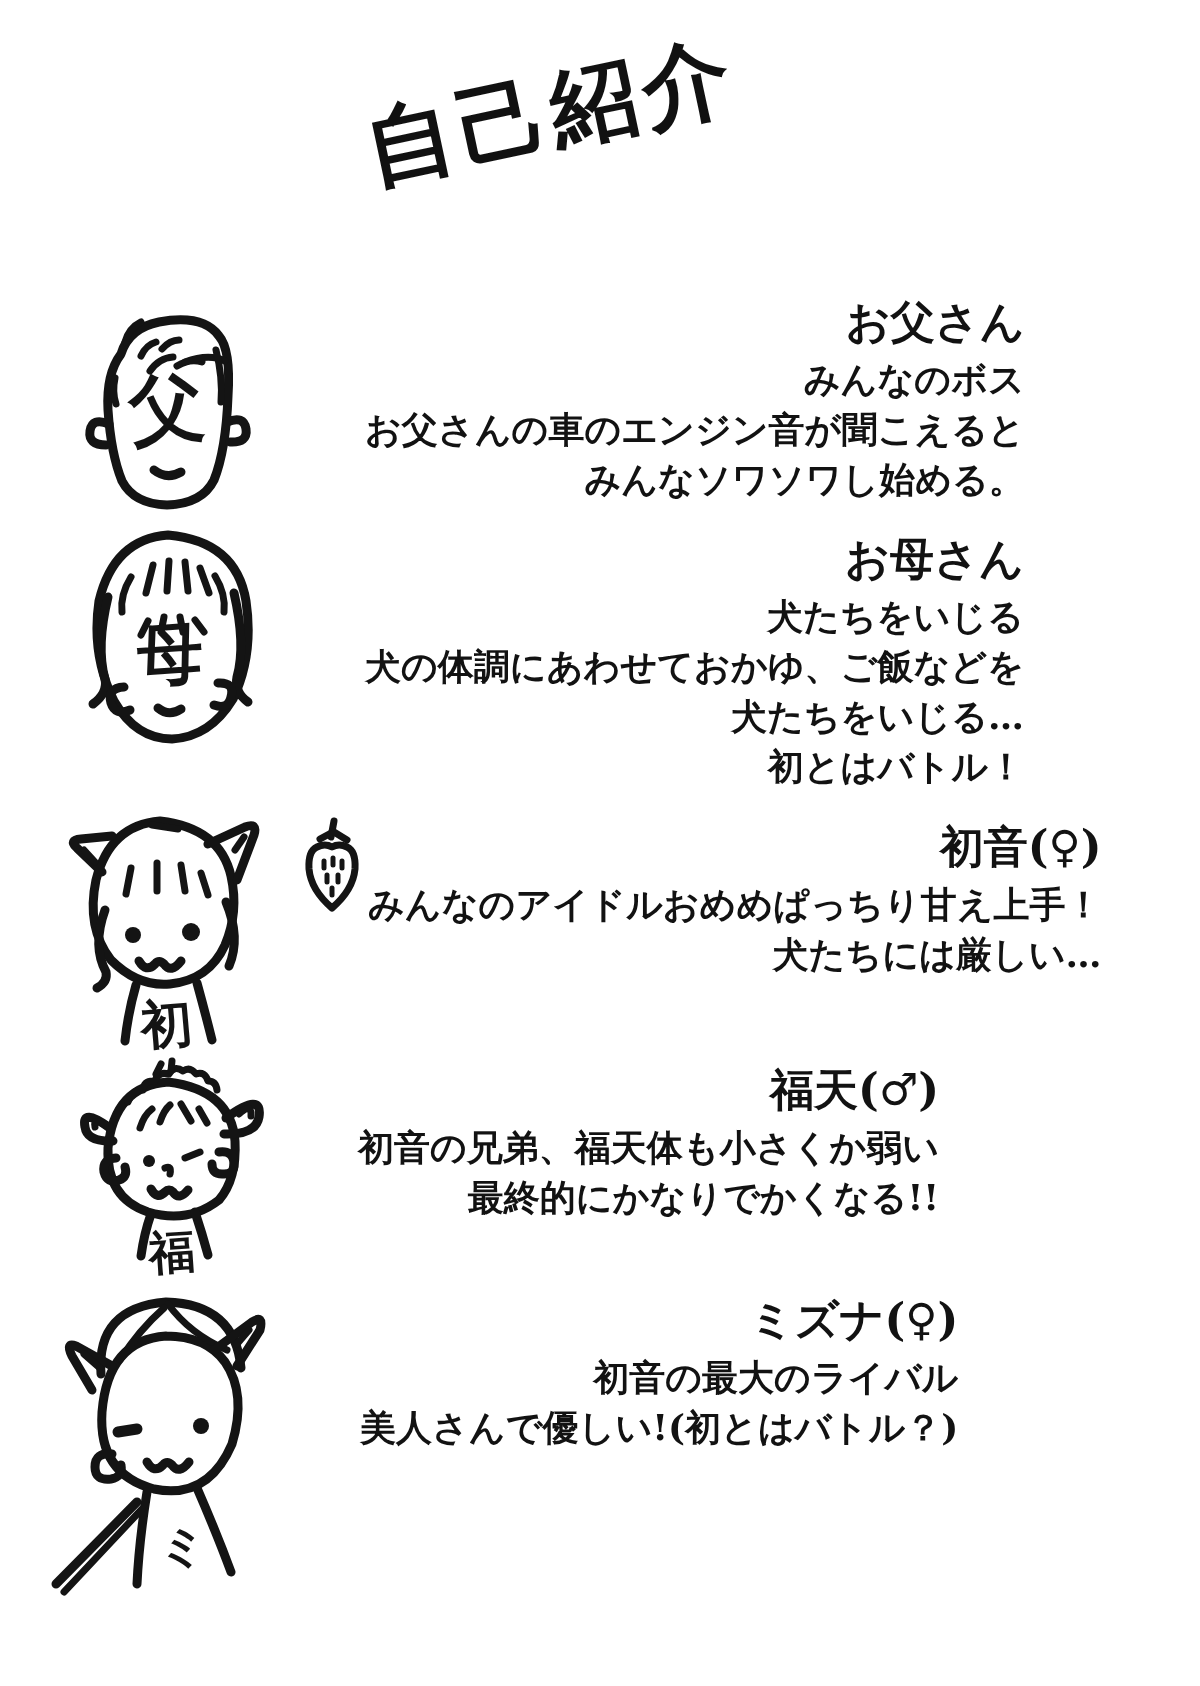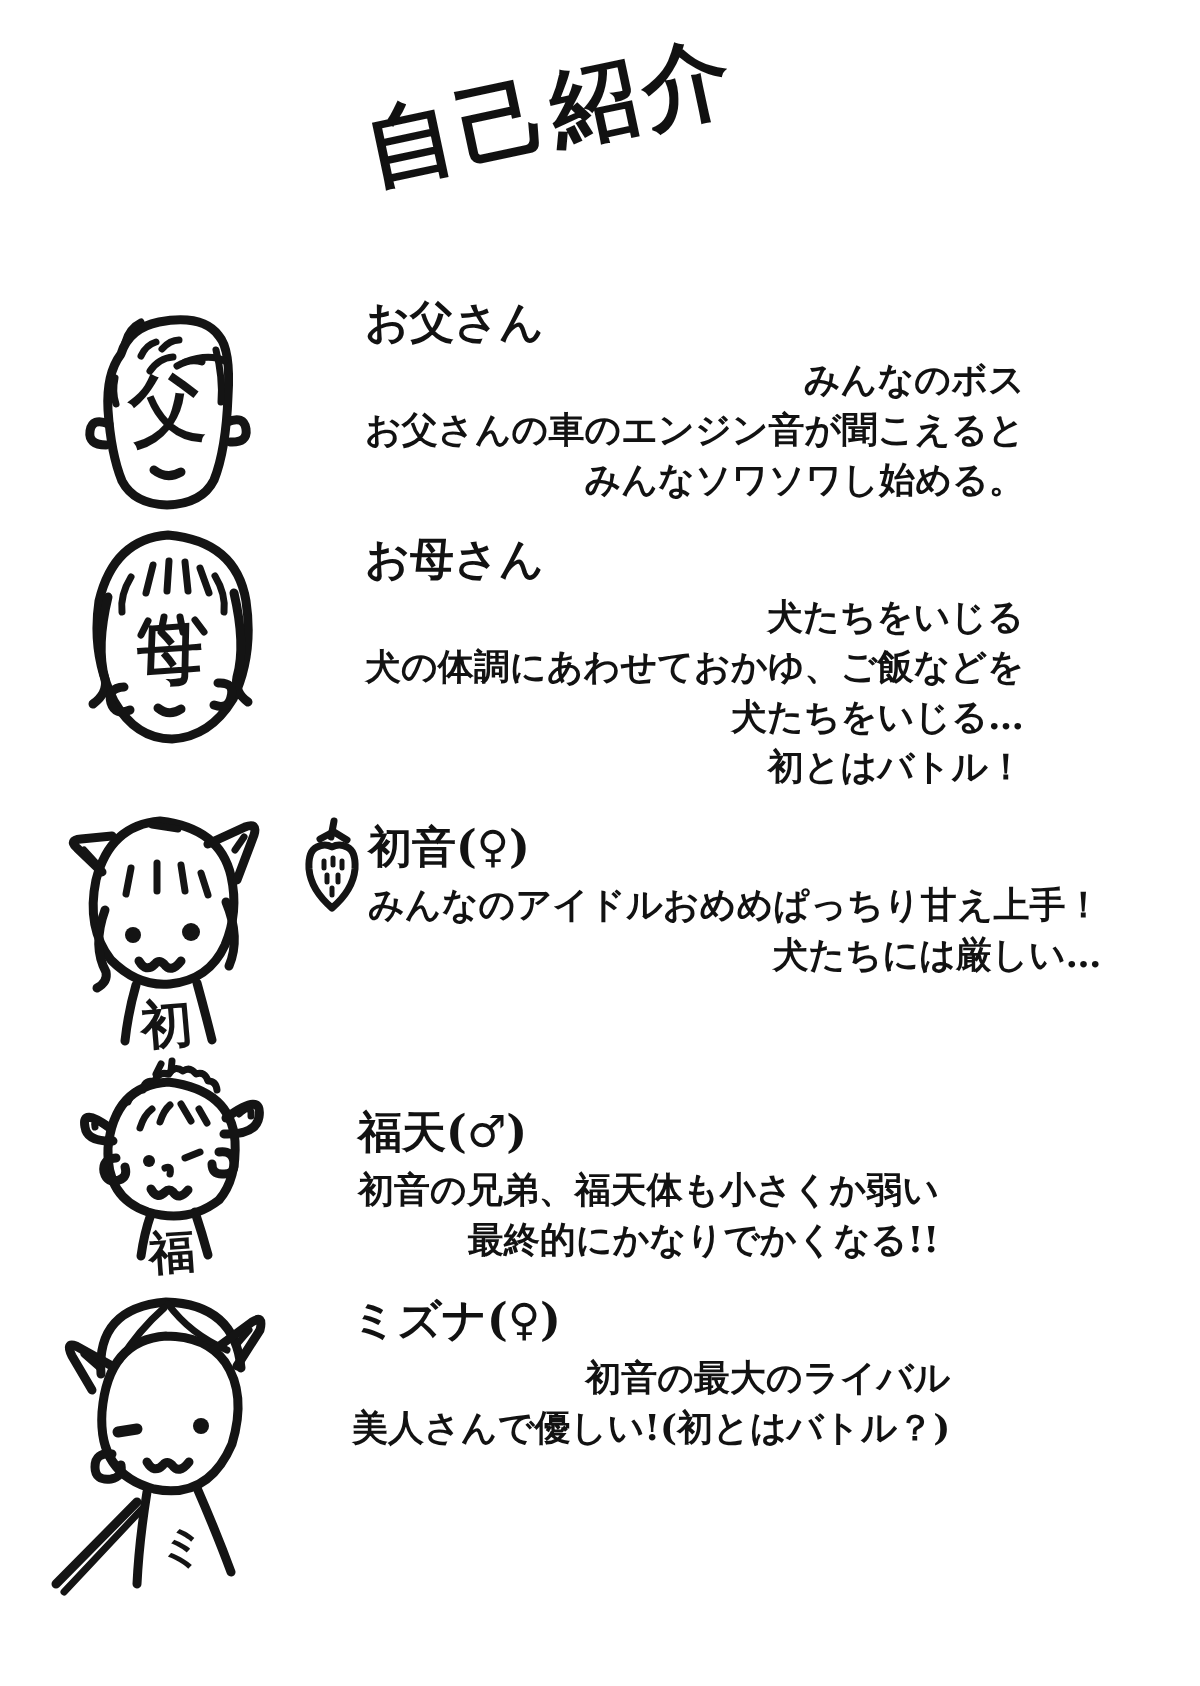--- a/index.html
+++ b/index.html
@@ -23,20 +23,21 @@
     white-space:nowrap;
     color:#111;
   }
   .entry-text{display:flex;flex-direction:column;}
   .entry-heading{
     font-size:44px;
     font-weight:bold;
     line-height:1.15;
     margin:0 0 10px 0;
     white-space:nowrap;
+    text-align:right;
   }
   .entry-line{
     font-size:36px;
     font-weight:bold;
     line-height:1.2;
     margin:0 0 7px 0;
     white-space:nowrap;
     text-align:right;
   }
   svg.doodle{display:block;}
@@ -163,21 +164,21 @@
     <path d="M48,130 q-14,1 -12,14 q3,12 15,8 q9,-3 6,-13"></path>
     <path d="M151,124 q14,-2 15,11 q1,12 -12,11 q-10,0 -10,-10"></path>
     <circle cx="81" cy="133" r="6"></circle>
     <path class="thin" d="M117,130 l15,-6"></path>
     <path class="thin" d="M97,140 q7,-3 5,6"></path>
     <path d="M83,161 q6,11 14,3 q4,-4 8,0 q6,9 15,-2"></path>
     <path d="M83,186 Q76,206 73,228"></path>
     <path d="M127,184 Q134,205 140,227"></path>
     <text x="105" y="240" font-size="46" transform="rotate(-4 105 240)">福</text>
   </svg>
-  <div class="abs entry-text" style="left:358px;top:1107px;">
+  <div class="abs entry-text" style="left:358px;top:1065px;">
     <h2 class="entry-heading">福天(♂)</h2>
     <p class="entry-line">初音の兄弟、福天体も小さくか弱い</p>
     <p class="entry-line">最終的にかなりでかくなる!!</p>
   </div>
 
   <svg class="abs doodle" style="left:38px;top:1262px;" width="247" height="338" viewBox="0 0 247 338">
     <path d="M63,112 Q58,46 128,40 Q197,42 203,106"></path>
     <path d="M128,74 Q70,78 64,150 Q60,212 116,227 Q170,238 194,182 Q209,132 187,100 Q168,74 128,74"></path>
     <path class="thin" d="M130,42 Q152,72 189,88"></path>
     <path class="thin" d="M126,46 Q101,68 82,98"></path>
@@ -188,19 +189,19 @@
     <path d="M74,192 q-17,-2 -17,13 q0,14 16,12 q12,-2 10,-14"></path>
     <path class="fat" d="M80,170 l19,-3"></path>
     <circle cx="163" cy="164" r="8"></circle>
     <path d="M109,200 q7,12 16,3 q4,-5 9,0 q7,10 17,-3"></path>
     <path d="M109,230 Q101,280 99,322"></path>
     <path d="M159,226 Q179,272 193,310"></path>
     <path d="M99,240 L18,322"></path>
     <path class="thin" d="M104,247 L26,330"></path>
     <text x="143" y="300" font-size="46" transform="rotate(10 143 300)">ミ</text>
   </svg>
-  <div class="abs entry-text" style="left:352px;top:1295px;">
+  <div class="abs entry-text" style="left:360px;top:1295px;">
     <h2 class="entry-heading">ミズナ(♀)</h2>
     <p class="entry-line">初音の最大のライバル</p>
     <p class="entry-line">美人さんで優しい!(初とはバトル？)</p>
   </div>
 
 </div>
 
 </body></html>

